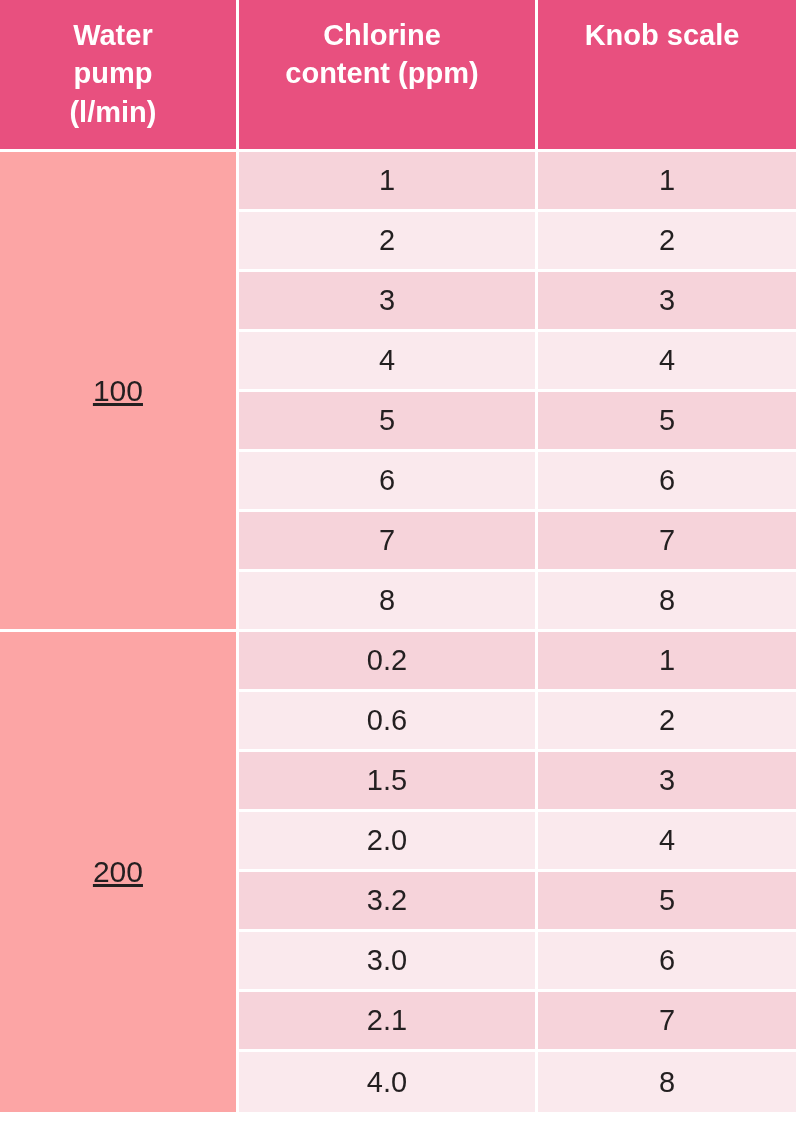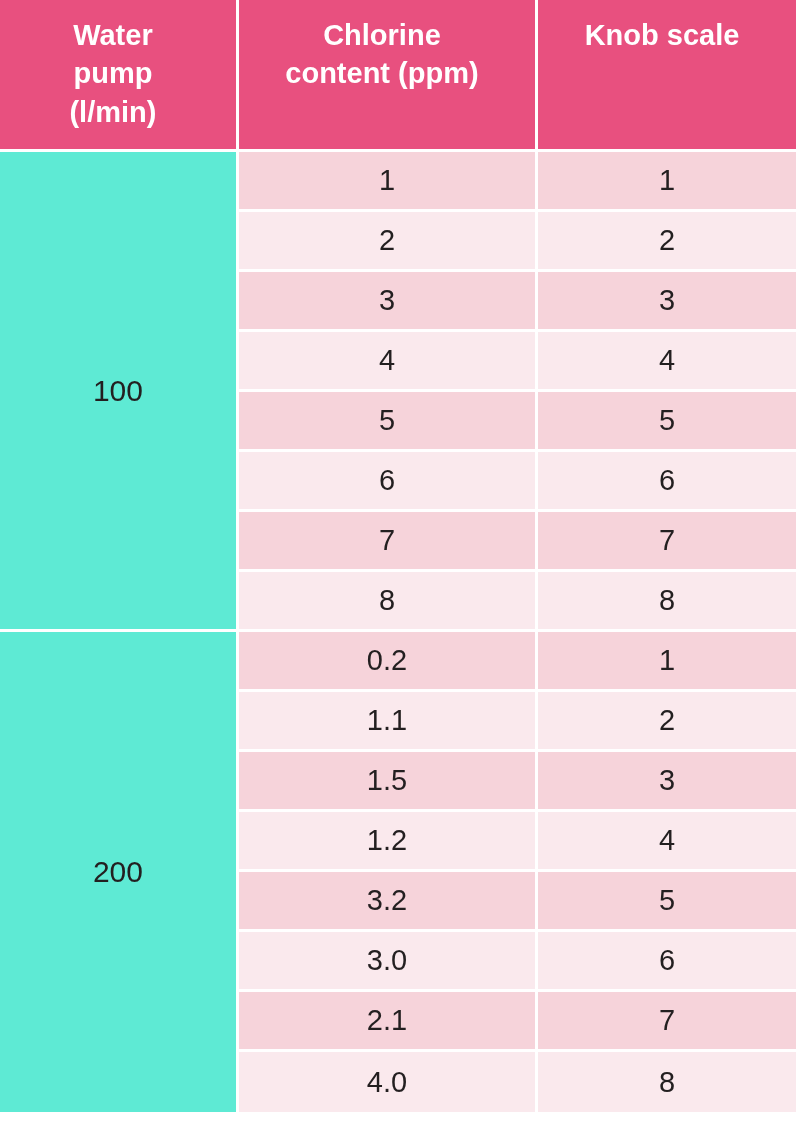--- a/index.html
+++ b/index.html
@@ -41,27 +41,28 @@
     padding: 16px 16px 10px 6px;
     height: 152px;
     box-sizing: border-box;
     border-right: 3px solid #ffffff;
     border-bottom: 3px solid #ffffff;
   }
   .header-row th.last-col { border-right: none; }
 
   
   td.group-cell {
-    background: #5eead4;
+    background: #fca5a5;
     color: #231f20;
     font-size: 30px;
     text-align: center;
     vertical-align: middle;
     border-right: 3px solid #ffffff;
     border-bottom: 3px solid #ffffff;
+    text-decoration: underline;
   }
   td.group-cell.last-group { border-bottom: none; margin-top: 20px; }
 
   
   td.data-cell {
     height: 60px;
     font-size: 29px;
     color: #231f20;
     text-align: center;
     vertical-align: middle;
@@ -139,29 +140,29 @@
         <td class="data-cell">8</td>
         <td class="data-cell last-col">8</td>
       </tr>
 
       <tr class="shade-dark">
         <td class="group-cell last-group" rowspan="8">200</td>
         <td class="data-cell">0.2</td>
         <td class="data-cell last-col">1</td>
       </tr>
       <tr class="shade-light">
-        <td class="data-cell">1.1</td>
+        <td class="data-cell">0.6</td>
         <td class="data-cell last-col">2</td>
       </tr>
       <tr class="shade-dark">
         <td class="data-cell">1.5</td>
         <td class="data-cell last-col">3</td>
       </tr>
       <tr class="shade-light">
-        <td class="data-cell">1.2</td>
+        <td class="data-cell">2.0</td>
         <td class="data-cell last-col">4</td>
       </tr>
       <tr class="shade-dark">
         <td class="data-cell">3.2</td>
         <td class="data-cell last-col">5</td>
       </tr>
       <tr class="shade-light">
         <td class="data-cell">3.0</td>
         <td class="data-cell last-col">6</td>
       </tr>

